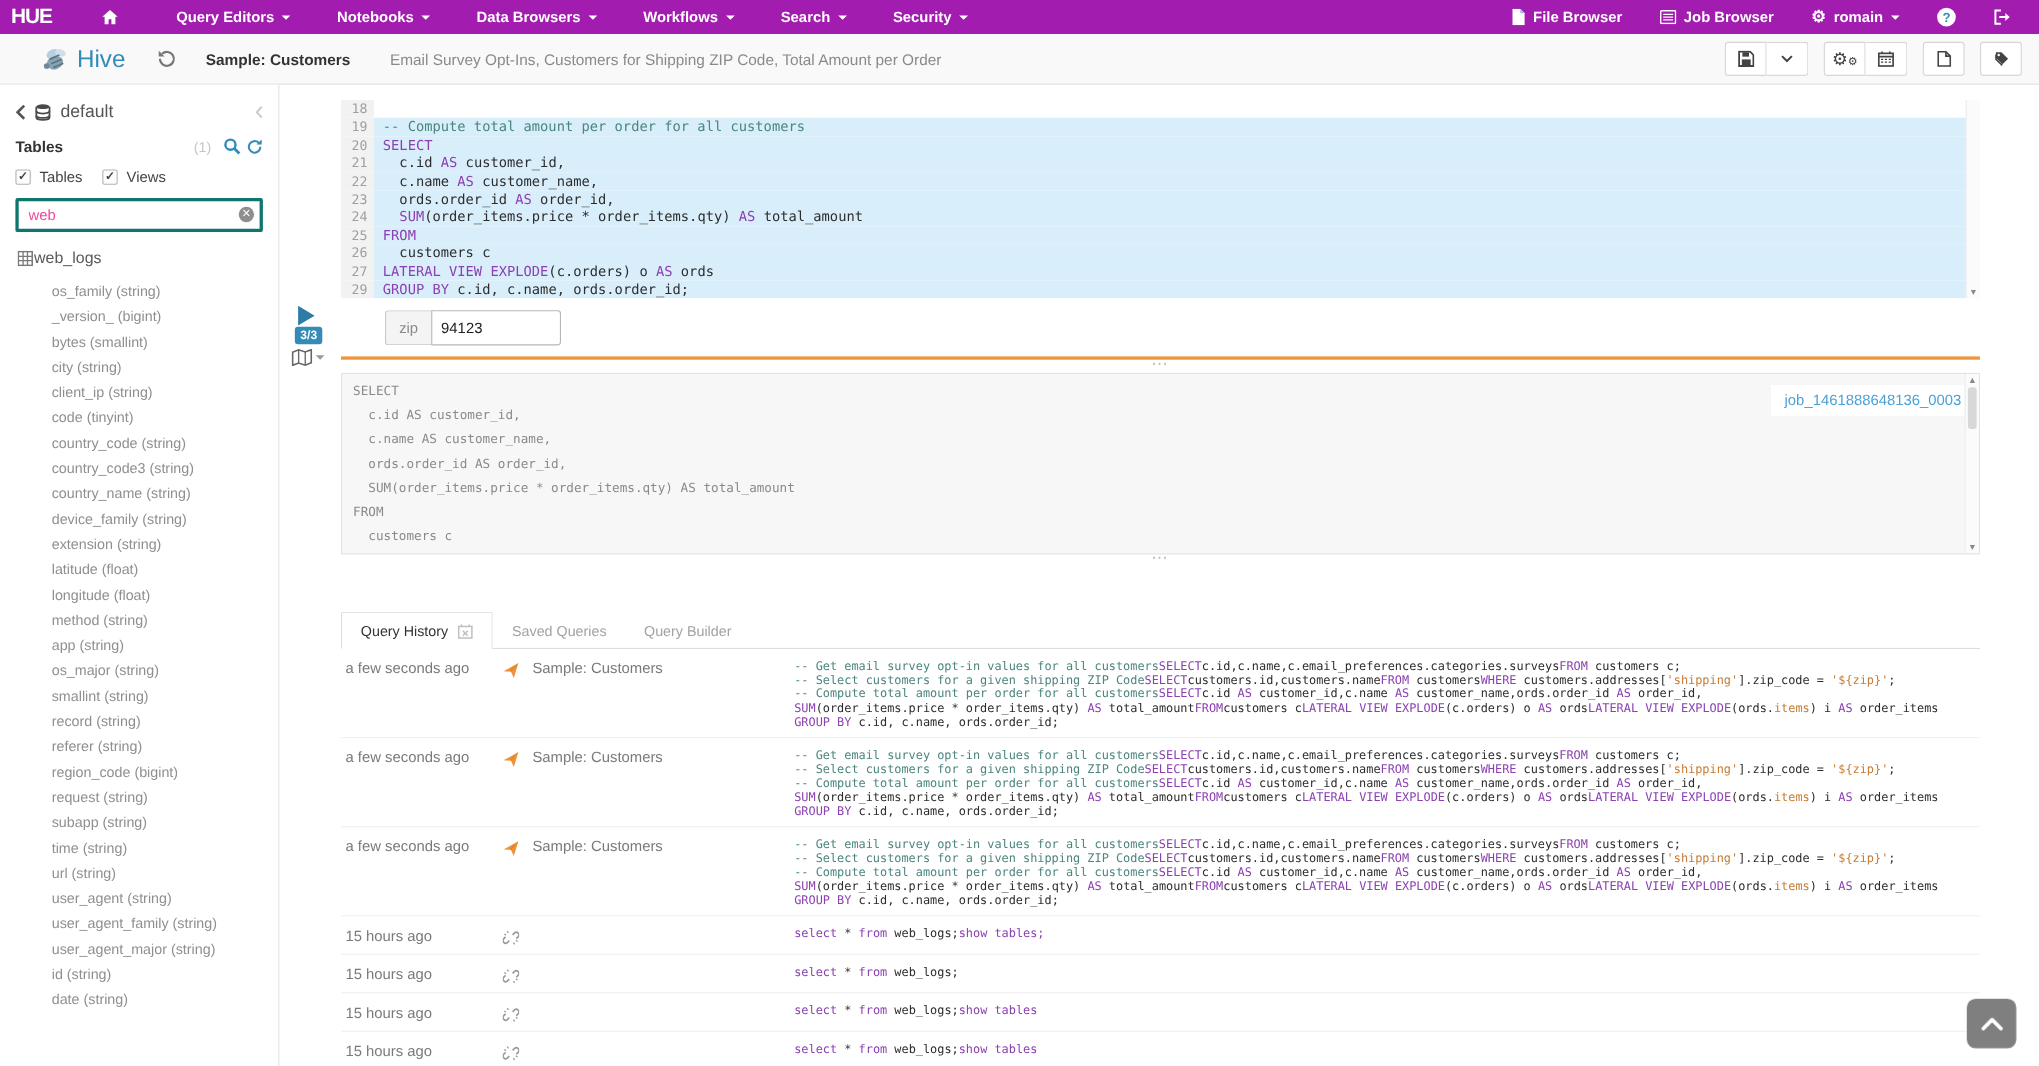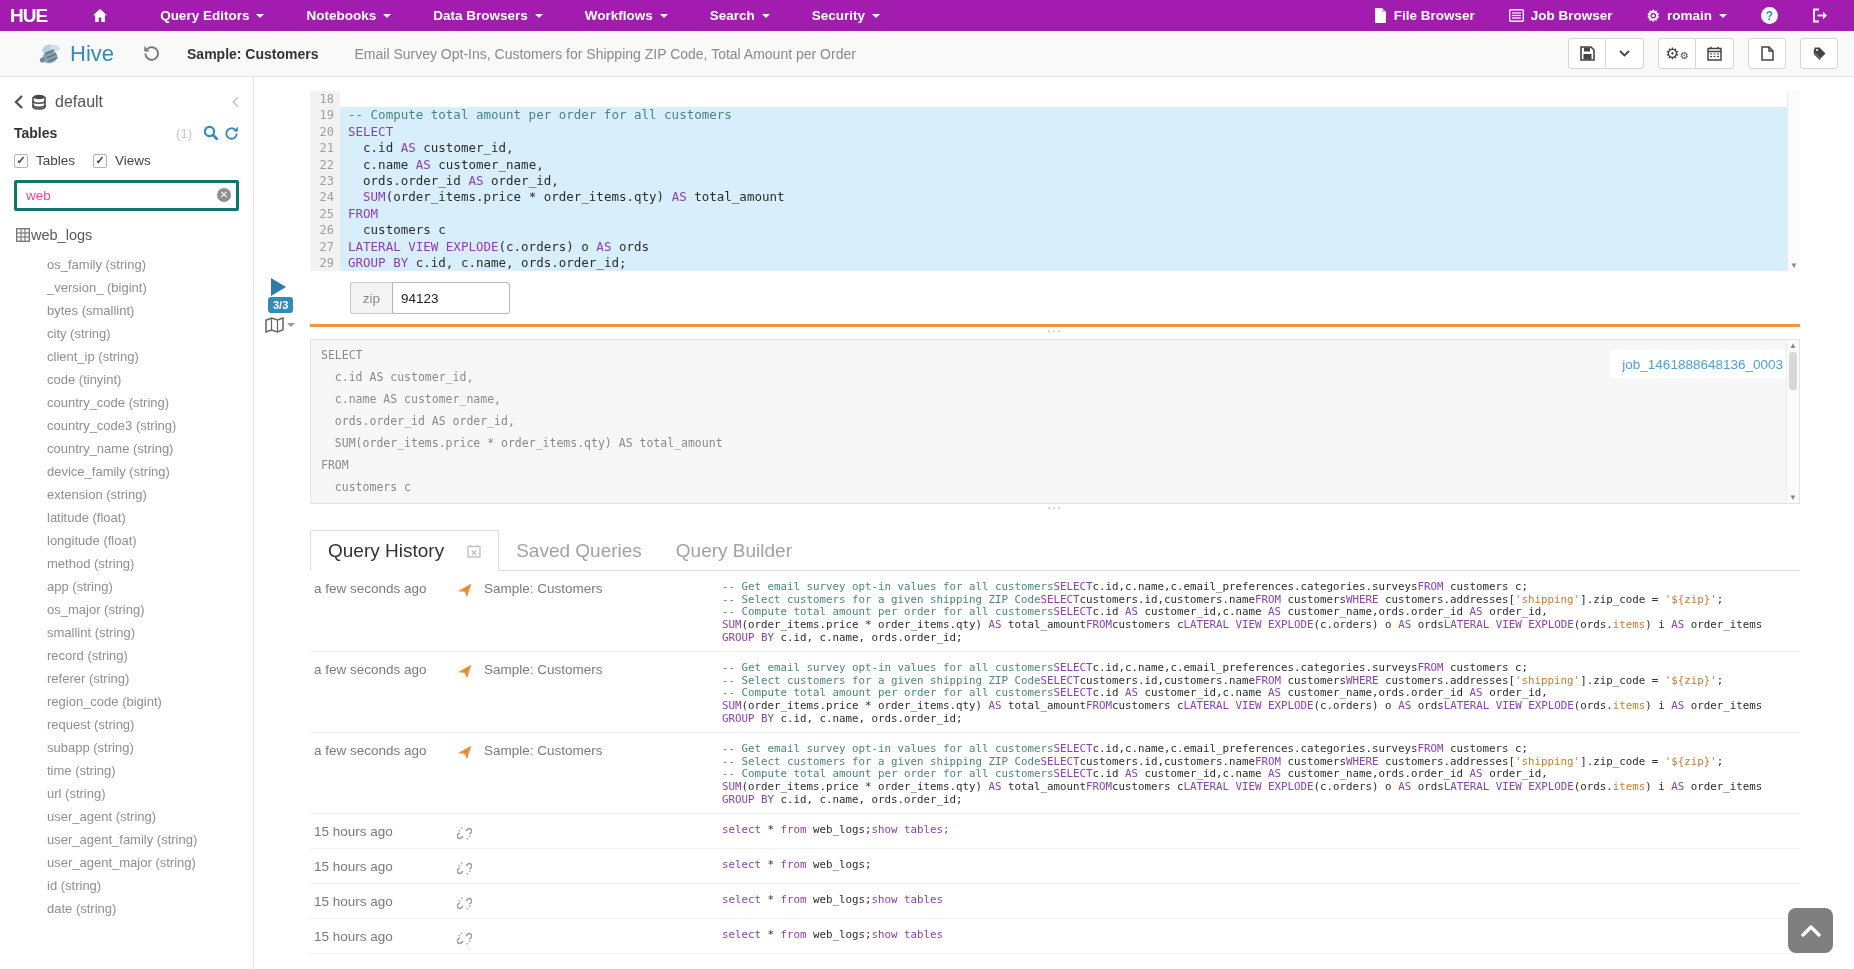--- a/index.html
+++ b/index.html
@@ -110,22 +110,22 @@
   .job-box { position:absolute; top:10px; right:4px; background:#fff; padding:5px 12px; }
   .job-box a { color:#4da1d6; font-size:13.5px; text-decoration:none; cursor:pointer;}
   .log-scroll { position:absolute; right:0; top:0; bottom:0; width:13px; background:#fbfbfb;
     border-left:1px solid #ececec;}
   .log-scroll .up { position:absolute; top:1px; left:2px; font-size:8px; color:#888; cursor:pointer;}
   .log-scroll .dn { position:absolute; bottom:1px; left:2px; font-size:8px; color:#888; cursor:pointer;}
   .log-scroll .thumb { position:absolute; top:12px; left:2px; width:8px; height:38px; background:#d8d8d8; border-radius:3px;}
 
   
   .tabs { margin:14px 54px 0 56px; border-bottom:1px solid #ddd; display:flex; }
-  .tab { padding:9px 17px 8px 17px; font-size:19px; color:#a2a2a2; cursor:pointer;
-    display:flex; align-items:center; gap:23px; }
+  .tab { padding:9px 17px 8px 17px; font-size:13px; color:#a2a2a2; cursor:pointer;
+    display:flex; align-items:center; gap:9px;margin-top:26px; }
   .tab.active { background:#fff; border:1px solid #ddd; border-bottom:1px solid #fff;
     margin-bottom:-1px; border-radius:2px 2px 0 0; color:#333; }
 
   
   .history { margin:0 54px 0 56px; overflow:hidden; }
   .h-row { display:grid; grid-template-columns:143px 27px 238px 1fr; padding:10px 0 7px 4px;
     border-bottom:1px solid #f1f1f1; align-items:start; cursor:pointer; }
   .h-time { font-size:13.5px; color:#7a7a7a; }
   .h-icn { display:flex; padding-top:2px; }
   .h-name { font-size:13.5px; color:#7a7a7a; }

